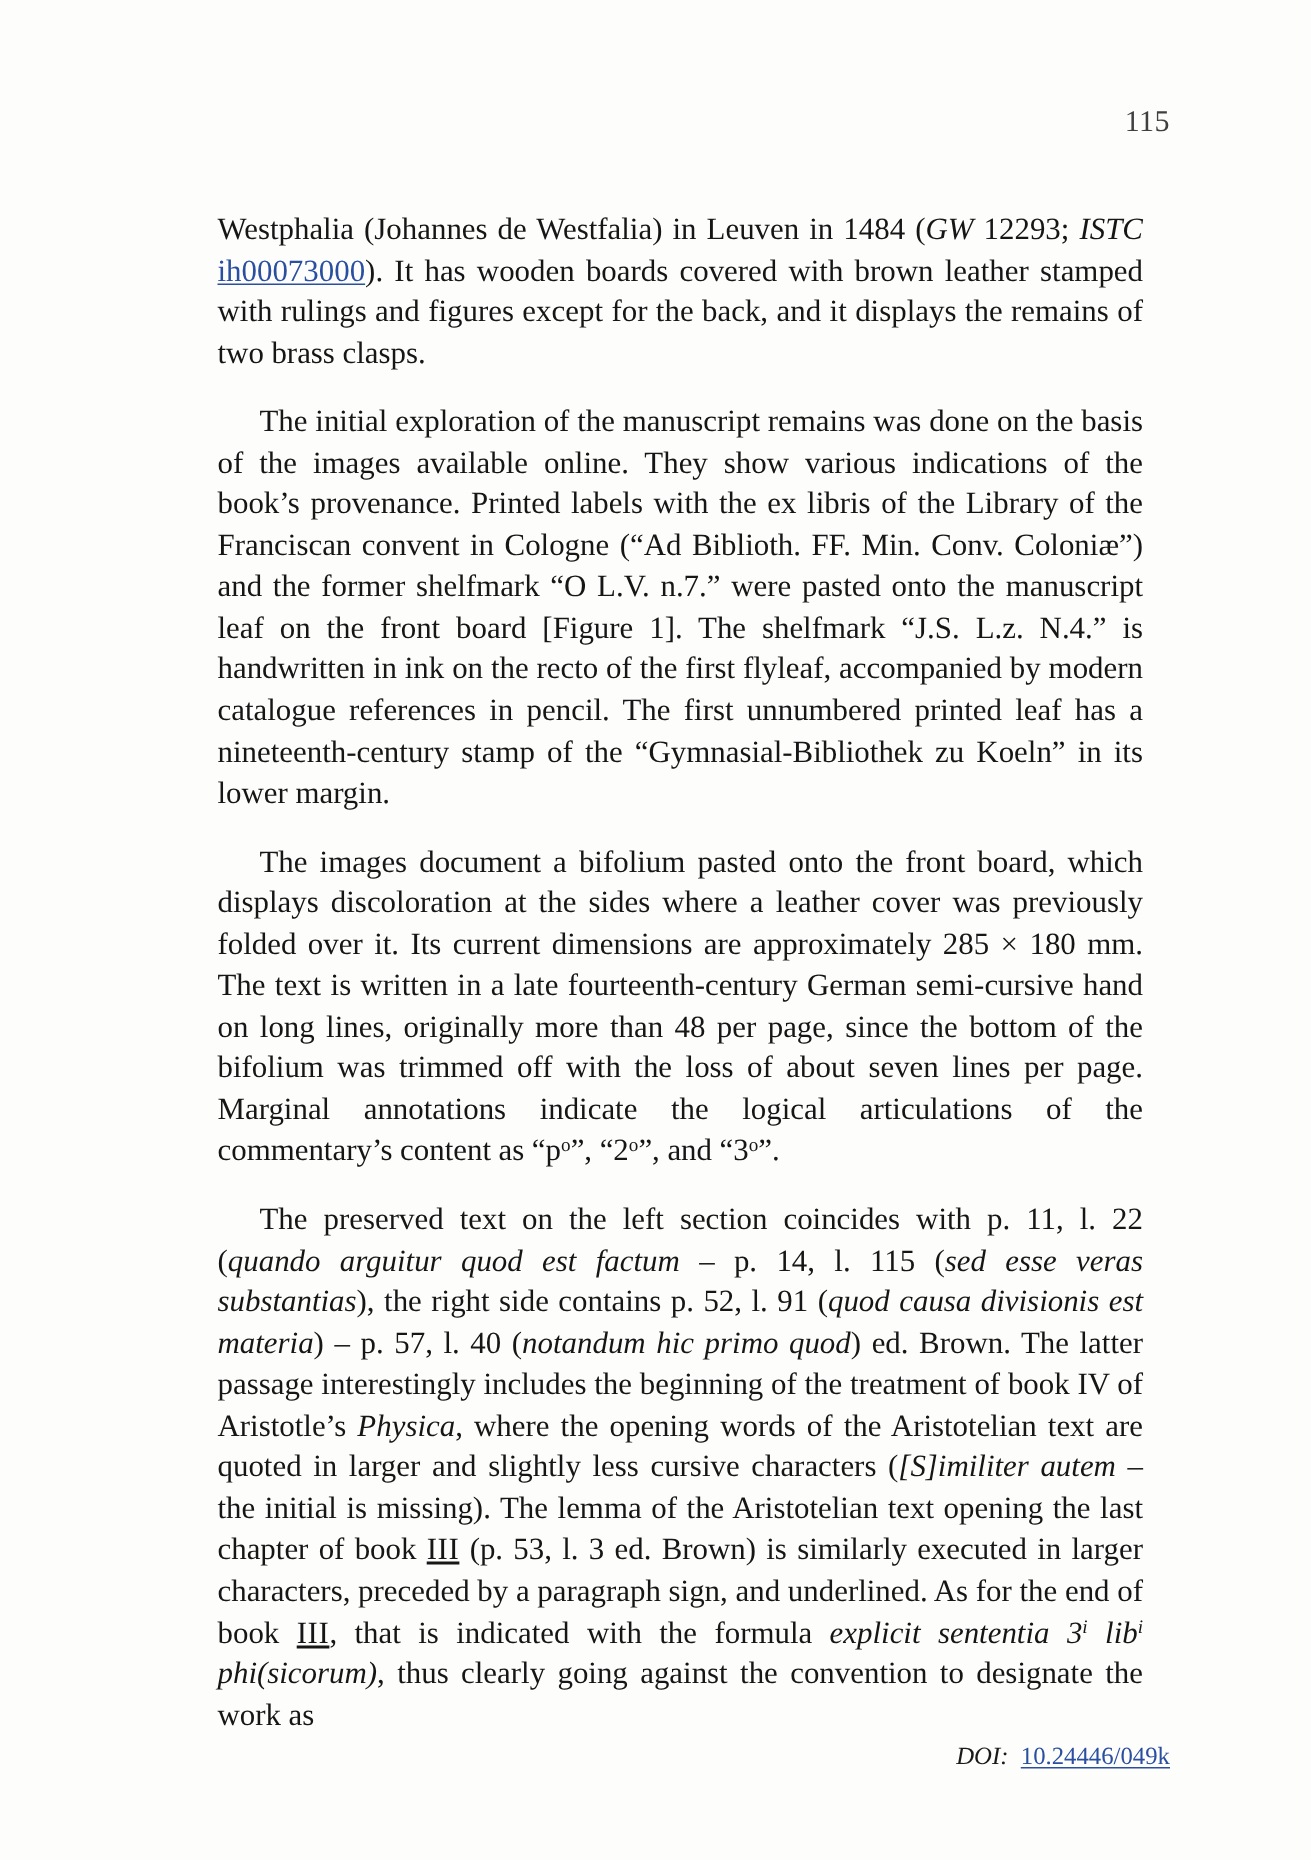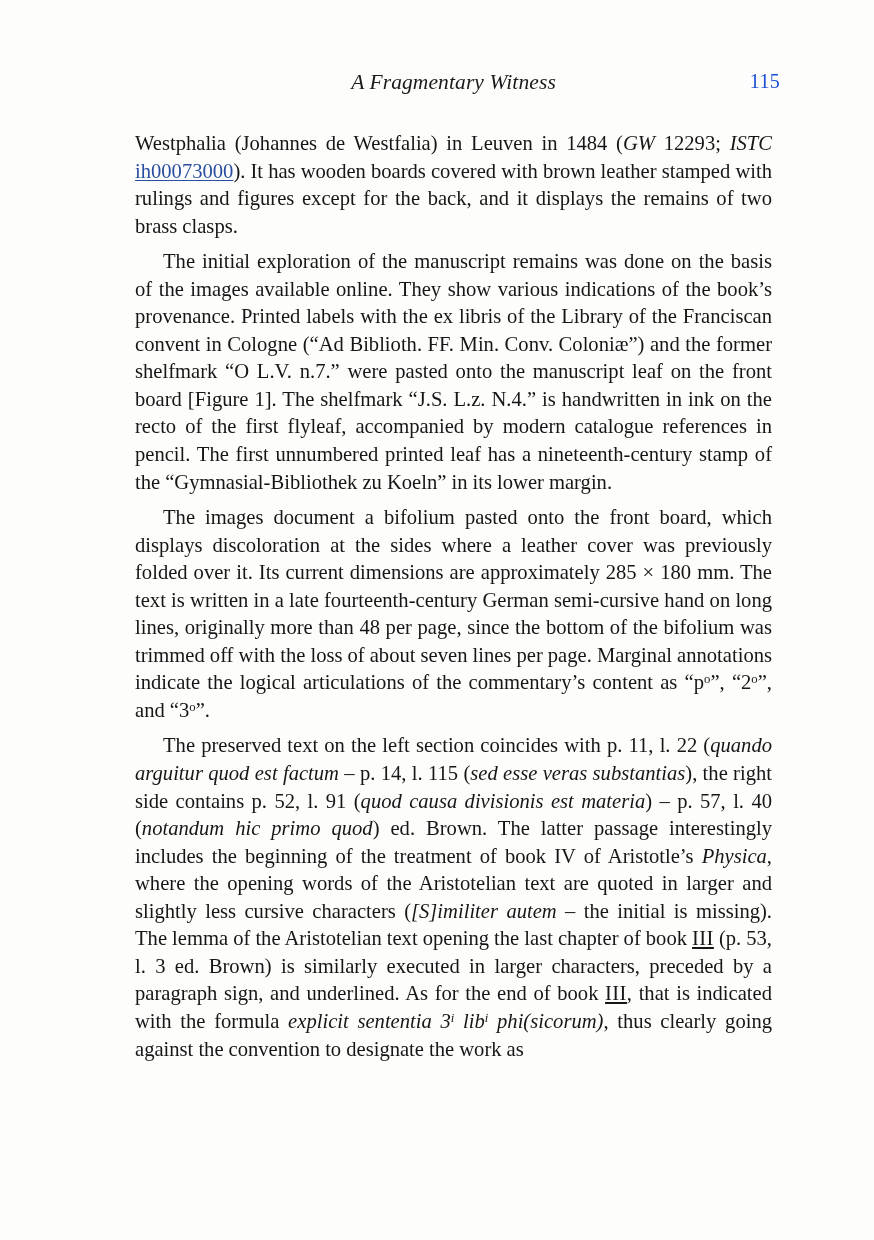--- a/index.html
+++ b/index.html
@@ -38,34 +38,34 @@
     font-size: 21.5px;
     letter-spacing: 0.1px;
     color: #1a1a1a;
     white-space: nowrap;
   }
   .folio {
     position: absolute;
     right: 0;
     top: 0;
     font-size: 20px;
-    color: #1d4ed8;
+    color: #404040;
     letter-spacing: 0.3px;
   }
 
   
   .textblock {
     position: absolute;
     top: 122px;
     left: 127px;
     width: 653px;
   }
 
   p.para {
-    margin: 8px;
+    margin: 18px;
     text-align: justify;
     text-justify: inter-word;
     font-size: 20.6px;
     line-height: 27.55px;
     text-indent: 0;
     color: #161616;
     hyphens: none;
     -webkit-hyphens: none;
     word-spacing: -0.1px;
   }
@@ -113,30 +113,33 @@
   .doi-label {
     font-style: italic;
   }
 </style>
 </head>
 <body>
 
 <div class="page">
 
   <div class="running-head">
-    <span class="running-head-title">A Fragmentary Witness</span>
     <span class="folio">115</span>
   </div>
 
   <div class="textblock">
 
     <p class="para"><span>Westphalia (Johannes de Westfalia) in Leuven in 1484 (</span><i>GW</i><span> 12293; </span><i>ISTC</i><span> </span><a href="#" class="lnk">ih00073000</a><span>). It has wooden boards covered with brown leather stamped with rulings and figures except for the back, and it displays the remains of two brass clasps.</span></p>
 
     <p class="para"><span>The initial exploration of the manuscript remains was done on the basis of the images available online. They show various indications of the book’s provenance. Printed labels with the ex libris of the Library of the Franciscan convent in Cologne (“Ad Biblioth. FF. Min. Conv. Coloniæ”) and the former shelfmark “O L.V. n.7.” were pasted onto the manuscript leaf on the front board [Figure 1]. The shelfmark “J.S. L.z. N.4.” is handwritten in ink on the recto of the first flyleaf, accompanied by modern catalogue references in pencil. The first unnumbered printed leaf has a nineteenth-century stamp of the “Gymnasial-Bibliothek zu Koeln” in its lower margin.</span></p>
 
     <p class="para"><span>The images document a bifolium pasted onto the front board, which displays discoloration at the sides where a leather cover was previously folded over it. Its current dimensions are approximately 285 × 180 mm. The text is written in a late fourteenth-century German semi-cursive hand on long lines, originally more than 48 per page, since the bottom of the bifolium was trimmed off with the loss of about seven lines per page. Marginal annotations indicate the logical articulations of the commentary’s content as “p</span><span class="deg">o</span><span>”, “2</span><span class="deg">o</span><span>”, and “3</span><span class="deg">o</span><span>”.</span></p>
 
     <p class="para"><span>The preserved text on the left section coincides with p. 11, l. 22 (</span><i>quando arguitur quod est factum</i><span> – p. 14, l. 115 (</span><i>sed esse veras substantias</i><span>), the right side contains p. 52, l. 91 (</span><i>quod causa divisionis est materia</i><span>) – p. 57, l. 40 (</span><i>notandum hic primo quod</i><span>) ed. Brown. The latter passage interestingly includes the beginning of the treatment of book IV of Aristotle’s </span><i>Physica</i><span>, where the opening words of the Aristotelian text are quoted in larger and slightly less cursive characters (</span><i>[S]imiliter autem</i><span> – the initial is missing). The lemma of the Aristotelian text opening the last chapter of book </span><span class="smallcaps">III</span><span> (p. 53, l. 3 ed. Brown) is similarly executed in larger characters, preceded by a paragraph sign, and underlined. As for the end of book </span><span class="smallcaps">III</span><span>, that is indicated with the formula </span><i>explicit sententia 3</i><i><sup>i</sup></i><i> lib</i><i><sup>i</sup></i><i> phi(sicorum)</i><span>, thus clearly going against the convention to designate the work as</span></p>
 
   </div>
 
+  <div class="doi-line">
+    <span class="doi-label">DOI:</span>
+    <span>&nbsp;</span><a href="#" class="lnk">10.24446/049k</a>
+  </div>
 
 </div>
 
 </body></html>

